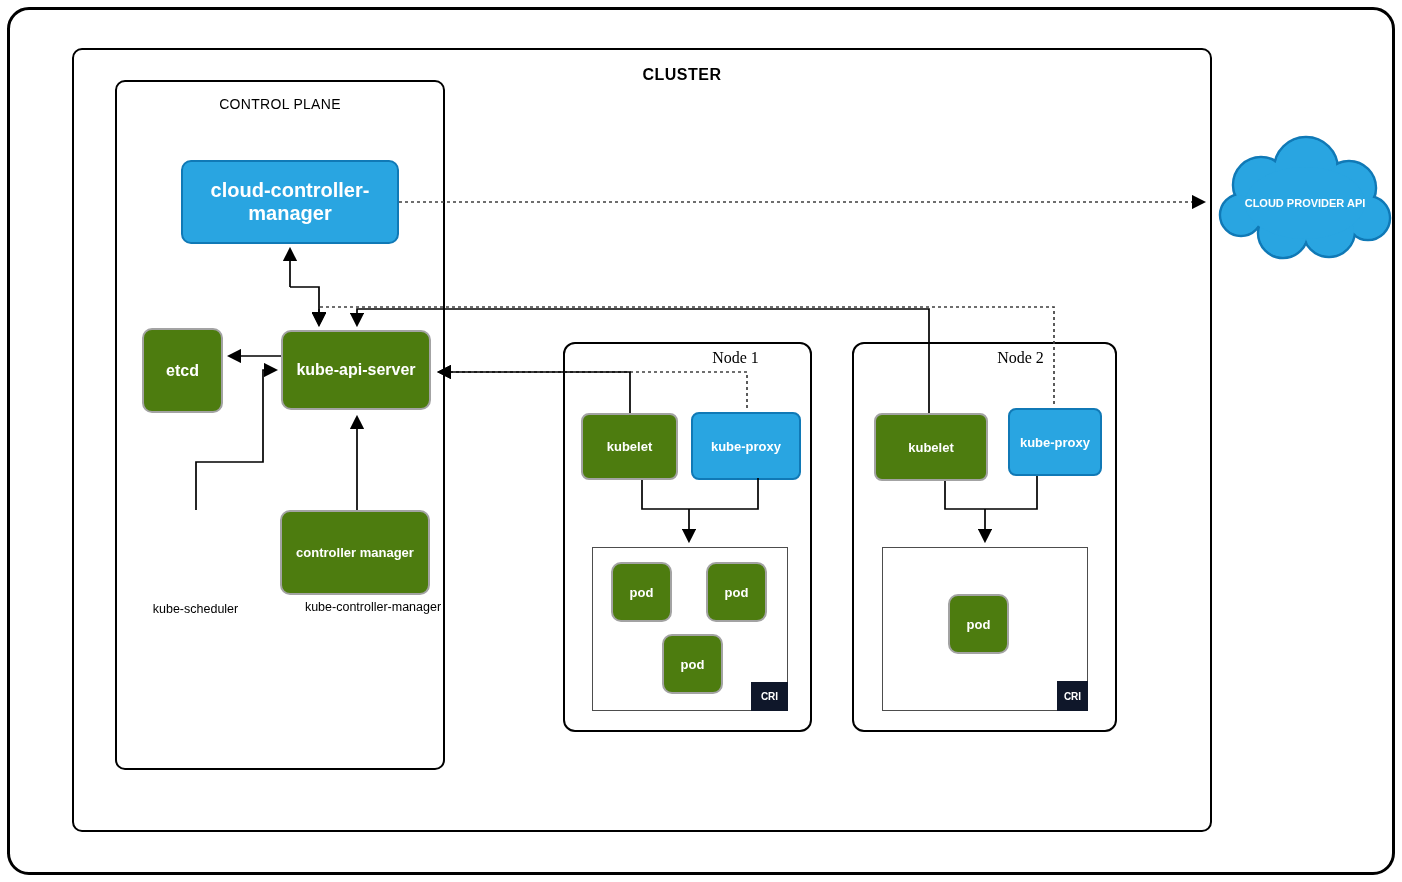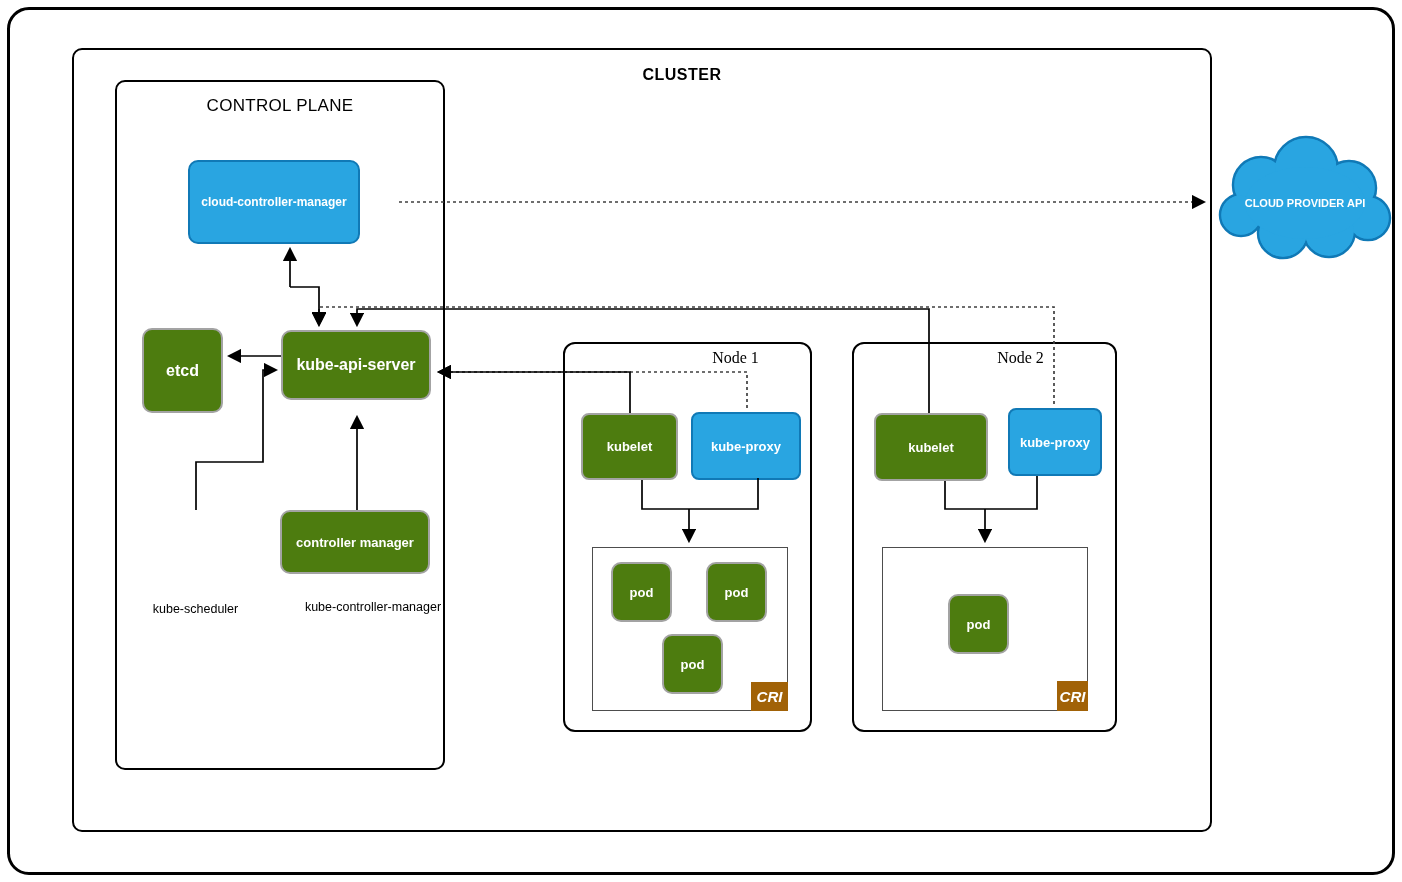--- a/index.html
+++ b/index.html
@@ -17,52 +17,52 @@
     position:absolute;box-sizing:border-box;display:flex;align-items:center;justify-content:center;
     color:#fff;font-weight:bold;text-align:center;
   }
   .box-dark{background:#4d7c0f;border:2px solid #a3a3a3;border-radius:10px;}
   .box-light{background:#29A5E1;border:2px solid #1079B6;border-radius:10px;}
   .pod{border-radius:10px;font-size:13px;}
   .lbl15{font-size:13px;}
   .lbl16{font-size:16px;}
   .title{position:absolute;text-align:center;color:#000;}
   .cluster-title{font-weight:bold;font-size:16px;letter-spacing:0.5px;}
-  .cp-title{font-size:17px;letter-spacing:0.3px;}
+  .cp-title{font-size:14px;letter-spacing:0.3px;}
   .node-title{font-family:"Liberation Serif", serif;font-size:16px;padding-left:48px;}
   .caption{position:absolute;text-align:center;color:#000;font-size:12.5px;}
   .cri-box{position:absolute;box-sizing:border-box;border:1.5px solid #4d4d4d;background:transparent;}
   .cri-tag{
-    position:absolute;box-sizing:border-box;background:#a16207;color:#fff;font-weight:bold;font-size:15px;
-    display:flex;align-items:center;justify-content:center;font-style:italic;
+    position:absolute;box-sizing:border-box;background:#0f172a;color:#fff;font-weight:bold;font-size:10px;
+    display:flex;align-items:center;justify-content:center;
   }
   svg.overlay{position:absolute;left:0;top:0;pointer-events:none;}
   .cloud-text{fill:#fff;font-weight:bold;font-size:11px;font-family:"Liberation Sans",sans-serif;}
 </style>
 </head>
 <body>
 
 <div class="stage">
 
   <div class="frame outer-frame" style="left:7px;top:7px;width:1388px;height:868px;"></div>
 
   <div class="frame round10" style="left:72px;top:48px;width:1140px;height:784px;"></div>
   <div class="title cluster-title" style="left:582px;top:66px;width:200px;">CLUSTER</div>
 
   <div class="frame round10" style="left:115px;top:80px;width:330px;height:690px;"></div>
   <div class="title cp-title" style="left:115px;top:96px;width:330px;">CONTROL PLANE</div>
 
-  <div class="box box-light lbl15" style="left:188px;top:160px;width:172px;height:84px;font-size:12px;">cloud-controller-manager</div>
+  <div class="box box-light lbl15" style="left:181px;top:160px;width:218px;height:84px;font-size:20px;">cloud-controller-manager</div>
 
   <div class="box box-dark lbl16" style="left:142px;top:328px;width:81px;height:85px;">etcd</div>
 
-  <div class="box box-dark lbl16" style="left:281px;top:330px;width:150px;height:70px;">kube-api-server</div>
+  <div class="box box-dark lbl16" style="left:281px;top:330px;width:150px;height:80px;">kube-api-server</div>
 
 
-  <div class="box box-dark lbl15" style="left:280px;top:510px;width:150px;height:64px;">controller manager</div>
+  <div class="box box-dark lbl15" style="left:280px;top:510px;width:150px;height:85px;">controller manager</div>
 
   <div class="caption" style="left:126px;top:602px;width:139px;">kube-scheduler</div>
   <div class="caption" style="left:274px;top:600px;width:198px;">kube-controller-manager</div>
 
   <div class="frame round12" style="left:563px;top:342px;width:249px;height:390px;"></div>
   <div class="title node-title" style="left:563px;top:349px;width:249px;">Node 1</div>
 
   <div class="box box-dark lbl15" style="left:581px;top:413px;width:97px;height:67px;border-radius:8px;">kubelet</div>
   <div class="box box-light lbl15" style="left:691px;top:412px;width:110px;height:68px;border-radius:8px;">kube-proxy</div>
 

